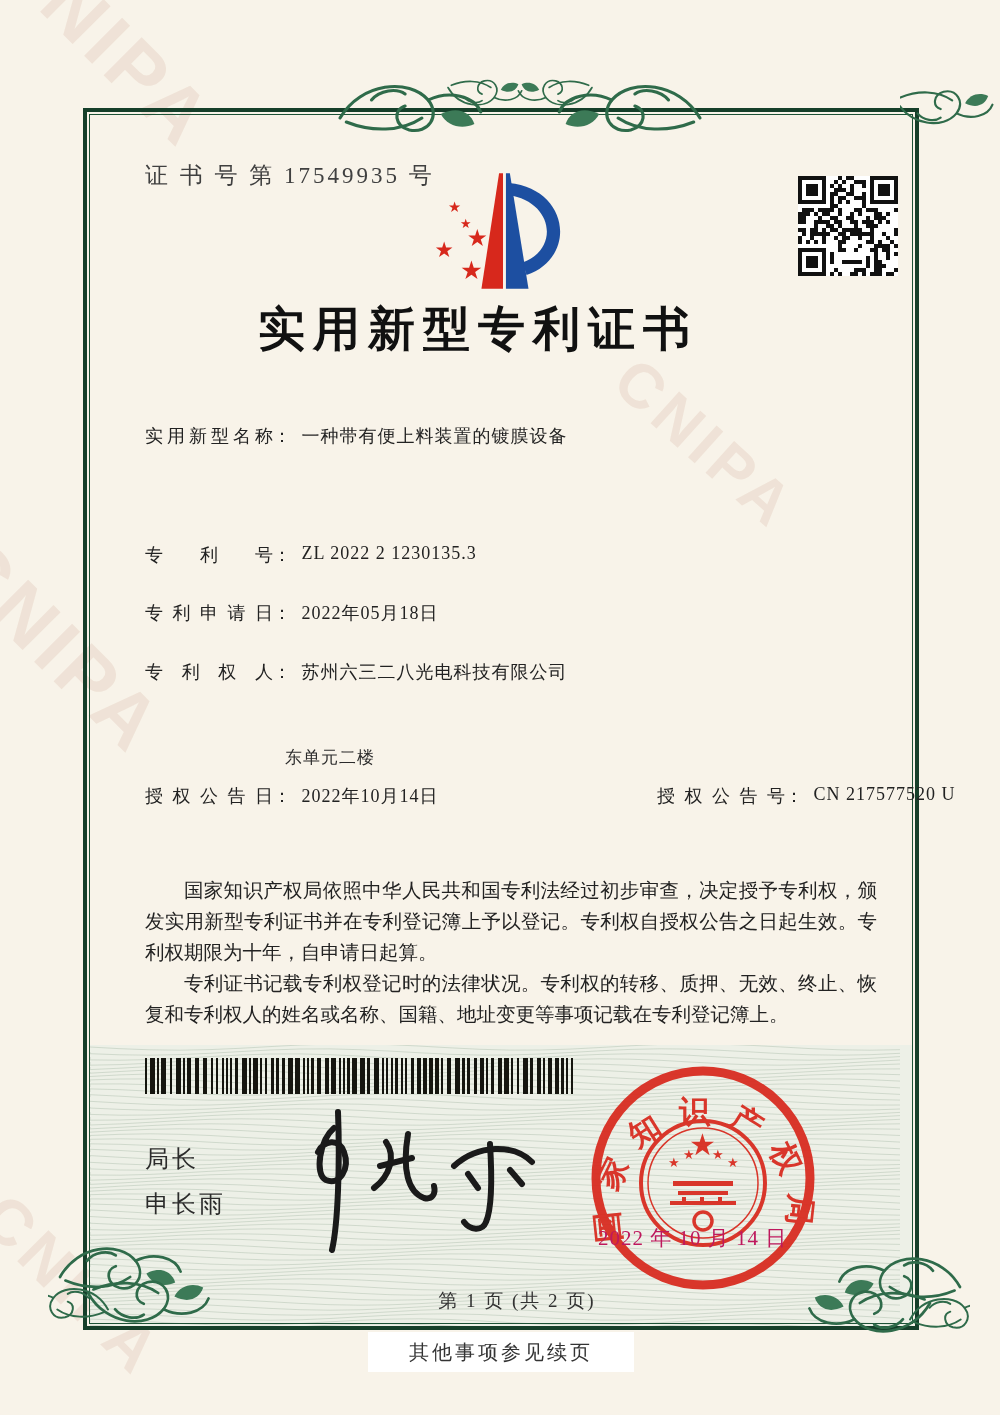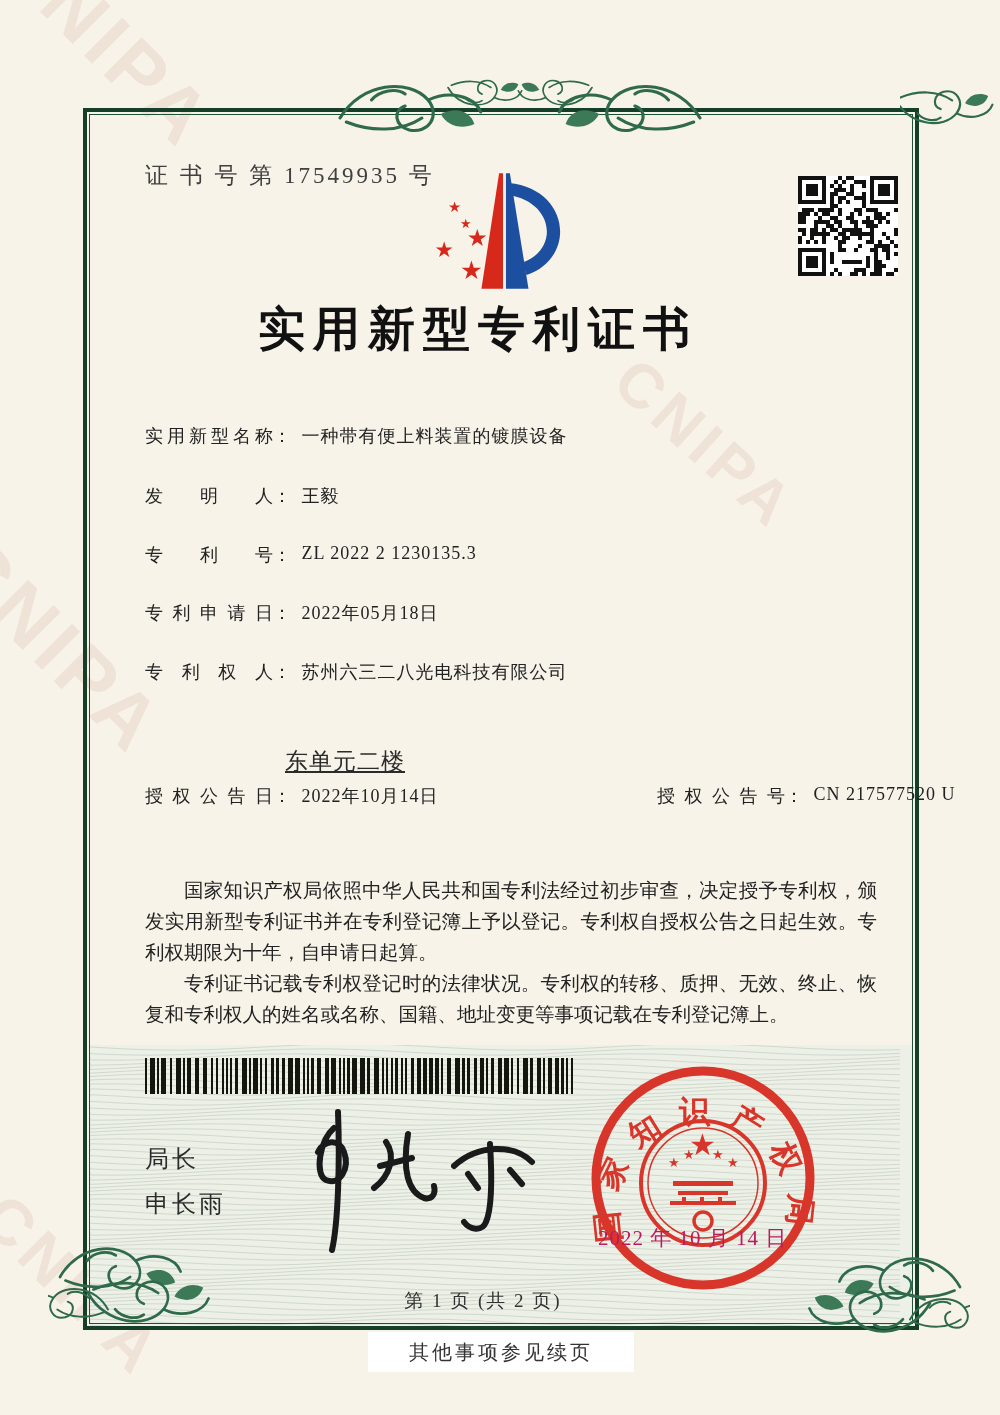--- a/index.html
+++ b/index.html
@@ -55,21 +55,21 @@
   }
   
   .field-row{position:absolute;left:145px;font-size:18px;color:#222;white-space:nowrap;}
   .flabel{
     display:inline-block;width:128px;
     text-align:justify;text-align-last:justify;
     vertical-align:top;
   }
   .fcolon{display:inline-block;vertical-align:top;}
   .fvalue{display:inline-block;margin-left:6px;vertical-align:top;letter-spacing:1px;}
-  .addr2{position:absolute;left:285px;top:746px;font-size:23px;letter-spacing:1px;text-decoration:underline;}
+  .addr2{position:absolute;left:285px;top:746px;font-size:17px;letter-spacing:1px;}
   .grant-no-pair{position:absolute;left:512px;top:0;}
   
   .body-text{
     position:absolute;left:145px;top:875px;width:732px;
     font-size:19.5px;line-height:31px;text-align:justify;color:#222;
   }
   .body-text p{margin:0;text-indent:2em;}
   
   .barcode{position:absolute;left:145px;top:1058px;width:436px;height:36px;}
   
@@ -79,21 +79,21 @@
   
   .seal{position:absolute;left:588px;top:1063px;width:230px;height:230px;opacity:.93;}
   .seal-date{
     position:absolute;left:598px;top:1224px;width:230px;
     text-align:left;font-size:21px;color:#be185d;letter-spacing:1px;
     white-space:nowrap;
   }
   
   .page-info{
     position:absolute;left:83px;top:1288px;width:800px;
-    text-align:center;font-size:19px;letter-spacing:2px;color:#333;
+    text-align:center;font-size:19px;letter-spacing:2px;color:#333;padding-left:34px;
   }
   .cont-note{
     position:absolute;left:368px;top:1332px;width:266px;height:40px;
     background:#ffffff;
     display:flex;align-items:center;justify-content:center;
     font-size:20px;letter-spacing:3px;color:#333;
   }
   .ornament{position:absolute;pointer-events:none;}
 </style>
 </head>
@@ -476,24 +476,20 @@
       <text x="56" y="114" font-size="26" fill="#d7281c">★</text>
     </svg>
   </div>
 
   <div class="title">实用新型专利证书</div>
 
   <div class="field-row" style="top:424px">
     <span class="flabel">实用新型名称</span><span class="fcolon">：</span>
     <span class="fvalue">一种带有便上料装置的镀膜设备</span>
   </div>
-  <div class="field-row" style="top:484px">
-    <span class="flabel">发明人</span><span class="fcolon">：</span>
-    <span class="fvalue">王毅</span>
-  </div>
   <div class="field-row" style="top:543px">
     <span class="flabel">专利号</span><span class="fcolon">：</span>
     <span class="fvalue">ZL 2022 2 1230135.3</span>
   </div>
   <div class="field-row" style="top:601px">
     <span class="flabel">专利申请日</span><span class="fcolon">：</span>
     <span class="fvalue">2022年05月18日</span>
   </div>
   <div class="field-row" style="top:660px">
     <span class="flabel">专利权人</span><span class="fcolon">：</span>

